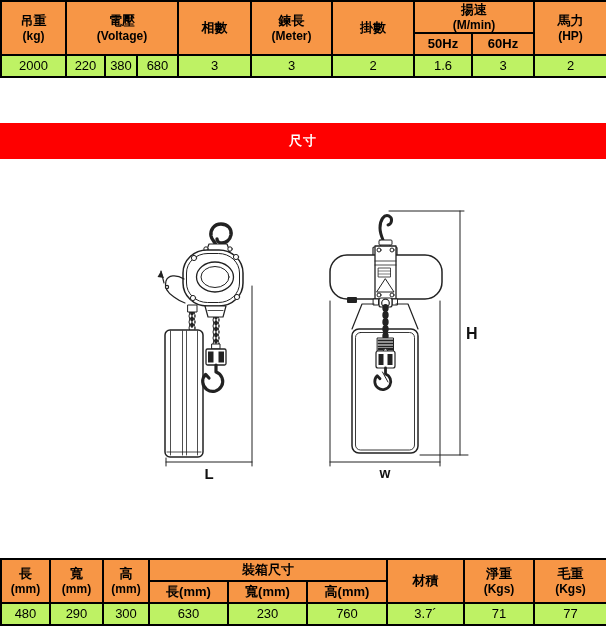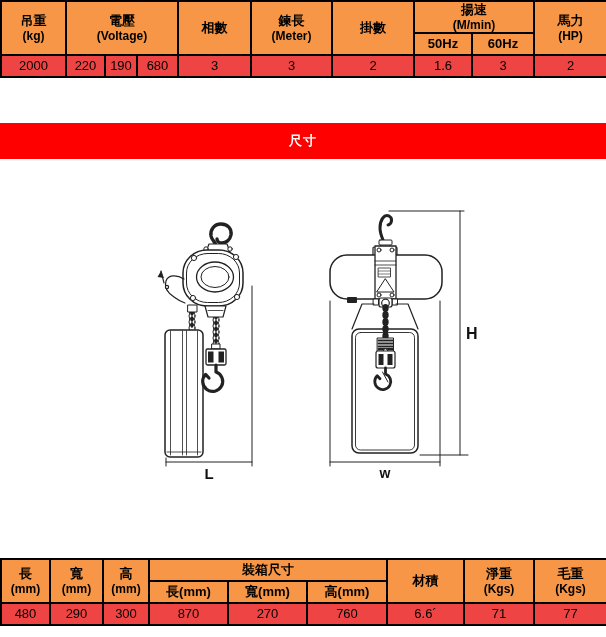--- a/index.html
+++ b/index.html
@@ -4,21 +4,21 @@
 <style>
   html,body{margin:0;padding:0;}
   body{
     width:606px;height:637px;background:#fff;position:relative;
     font-family:"Liberation Sans",sans-serif;color:#000;overflow:hidden;
   }
   table{border-collapse:collapse;table-layout:fixed;width:606px;position:absolute;left:0;}
   th,td{border:2px solid #000;text-align:center;vertical-align:middle;padding:0;
         font-size:13px;line-height:1.2;overflow:hidden;}
   th{background:#F79646;font-weight:bold;}
-  td{background:#ef4444;font-weight:normal;}
+  td{background:#bef264;font-weight:normal;}
   .sub{font-size:12px;}
   .spec-table{top:0;}
   .spec-table tr.r1{height:32px;}
   .spec-table tr.r2{height:22px;}
   .spec-table tr.r3{height:22px;}
   .pack-table{top:558px;}
   .pack-table tr{height:22px;}
   .banner{
     position:absolute;top:123px;left:0;width:606px;height:36px;background:#FE0000;
     display:flex;align-items:center;justify-content:center;
@@ -70,21 +70,21 @@
         <div class="sub">(HP)</div>
       </th>
     </tr>
     <tr class="r2">
       <th>50Hz</th>
       <th>60Hz</th>
     </tr>
     <tr class="r3">
       <td>2000</td>
       <td>220</td>
-      <td>190</td>
+      <td>380</td>
       <td>680</td>
       <td>3</td>
       <td>3</td>
       <td>2</td>
       <td>1.6</td>
       <td>3</td>
       <td>2</td>
     </tr>
   </tbody>
     </table>
@@ -307,23 +307,23 @@
     </tr>
     <tr>
       <th>長(mm)</th>
       <th>寬(mm)</th>
       <th>高(mm)</th>
     </tr>
     <tr>
       <td>480</td>
       <td>290</td>
       <td>300</td>
-      <td>870</td>
-      <td>270</td>
+      <td>630</td>
+      <td>230</td>
       <td>760</td>
-      <td>6.6´</td>
+      <td>3.7´</td>
       <td>71</td>
       <td>77</td>
     </tr>
   </tbody>
     </table>
 
 </div>
 
 </body></html>

